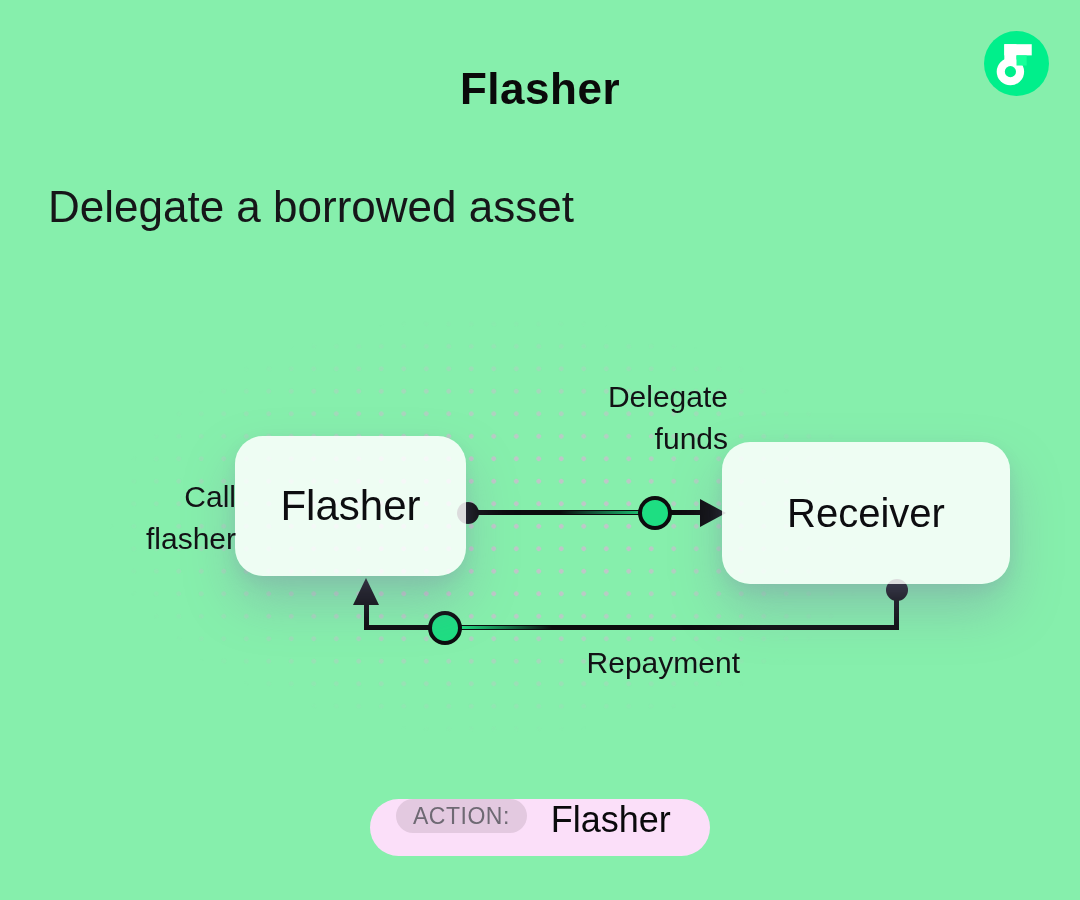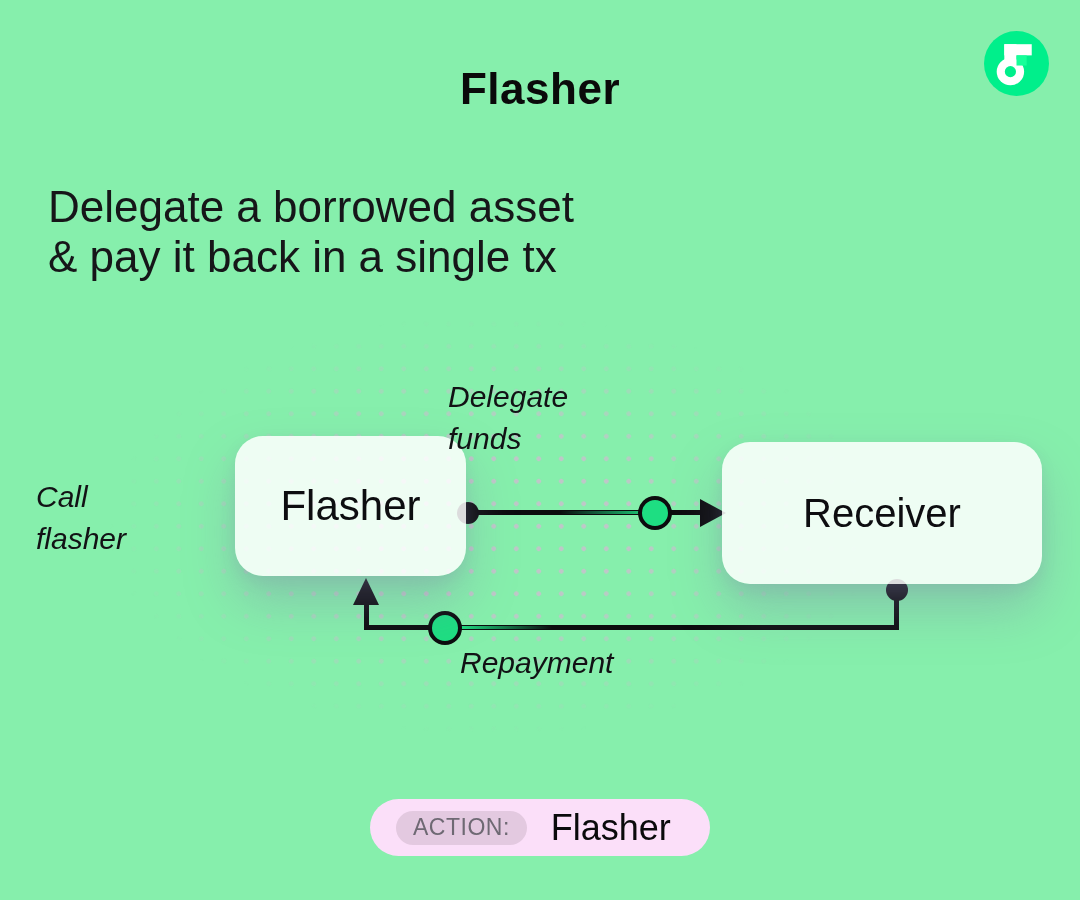--- a/index.html
+++ b/index.html
@@ -34,21 +34,21 @@
 
   
   .node{
     position:absolute;border-radius:28px;
     background:rgba(255,255,255,.86);
     box-shadow:0 26px 50px rgba(125,125,165,.35),0 6px 14px rgba(125,125,165,.15);
     display:flex;align-items:center;justify-content:center;
     text-align:center;color:#0d0d10;
   }
   .node-flasher{left:235px;top:436px;width:231px;height:140px;font-size:42px;}
-  .node-receiver{left:722px;top:442px;width:320px;height:142px;font-size:40px;line-height:50px;}
+  .node-receiver{left:722px;top:442px;width:288px;height:142px;font-size:40px;line-height:50px;}
 
   
   .edge{position:absolute;background:#0c0c0e;}
   .junction-dot{position:absolute;width:22px;height:22px;border-radius:50%;background:#0c0c0e;}
   .token{position:absolute;width:26px;height:26px;border-radius:50%;background:#1ede82;border:4px solid #0c0c0e;}
   .trail{position:absolute;height:3px;border-radius:2px;}
   .trail-right{background:linear-gradient(to right,rgba(30,222,130,0),#1ede82);}
   .trail-left{background:linear-gradient(to right,#1ede82,rgba(30,222,130,0));}
   .arrowhead-right{
     position:absolute;width:0;height:0;
@@ -56,49 +56,48 @@
     border-left:26px solid #0c0c0e;
   }
   .arrowhead-up{
     position:absolute;width:0;height:0;
     border-left:13px solid transparent;border-right:13px solid transparent;
     border-bottom:27px solid #0c0c0e;
   }
 
   
   .edge-label{
-    position:absolute;text-align:left;font-style:italic;
+    position:absolute;text-align:right;
     font-size:30px;line-height:42px;color:#121215;
   }
   .label-delegate{left:448px;top:376px;width:280px;}
   .label-call{left:36px;top:476px;width:200px;}
   .label-repayment{left:460px;top:642px;width:280px;}
 
   
   .action-badge{
     position:absolute;left:370px;top:799px;width:340px;height:57px;
     background:#fbdff9;border-radius:29px;
-    display:flex;align-items:center;box-sizing:border-box;padding-left:26px;
+    display:flex;align-items:flex-start;box-sizing:border-box;padding-left:26px;
   }
   .action-label-pill{
     background:#e3c9e0;border-radius:17px;height:34px;
     display:flex;align-items:center;padding:0 17px;
     font-size:23px;letter-spacing:.5px;color:#6e6973;
   }
   .action-value{margin-left:24px;font-size:36px;color:#0a0a0c;}
 </style>
 </head>
 <body>
 
 <div class="canvas">
 
   <div class="page-title">Flasher</div>
   <div class="page-subtitle">
     <span>Delegate a borrowed asset</span><br>
-    <span>&amp; pay it back in a single tx</span>
   </div>
 
   <div class="logo">
     <svg viewBox="0 0 64 64" width="65" height="65">
       <circle cx="32" cy="32" r="32" fill="#00ef8b"></circle>
       <rect x="20" y="13" width="27" height="11" fill="#ffffff"></rect>
       <rect x="20" y="13" width="12" height="27" fill="#ffffff"></rect>
       <circle cx="26" cy="40" r="13.5" fill="#ffffff"></circle>
       <circle cx="26" cy="40" r="5.5" fill="#00ef8b"></circle>
       <rect x="32" y="24" width="10" height="10" fill="#16ff99"></rect>

